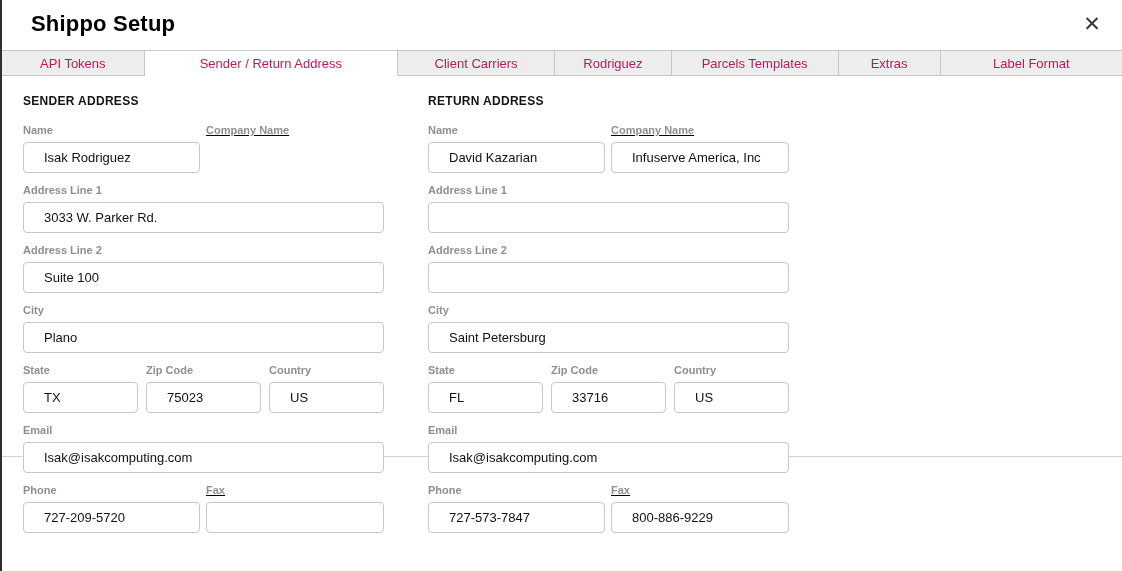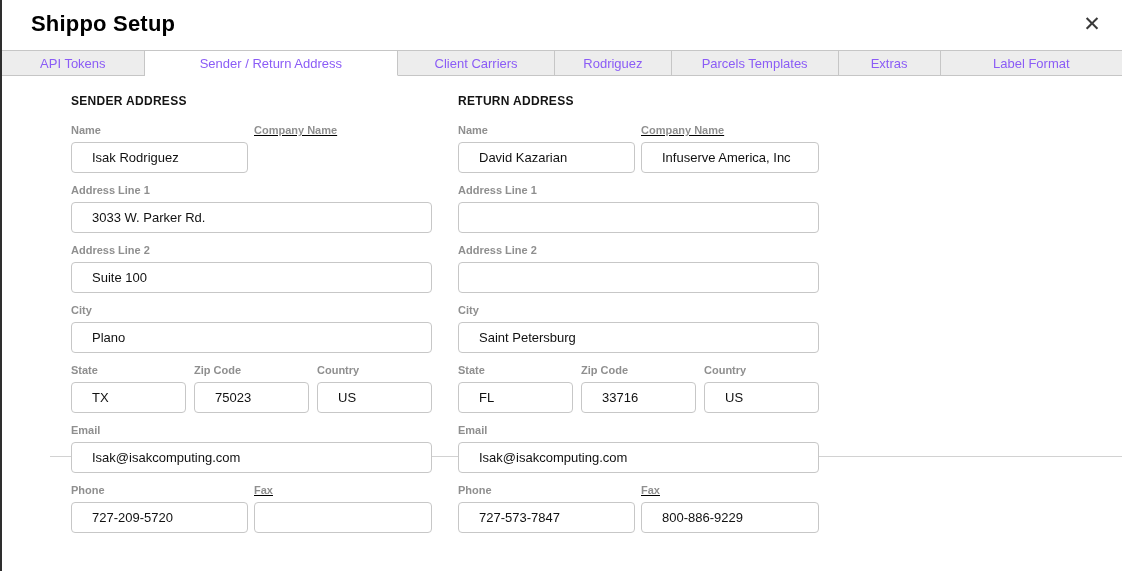--- a/index.html
+++ b/index.html
@@ -29,39 +29,38 @@
     font-weight: normal;
   }
   
   .tabbar { display: flex; height: 26px; background: #fff; }
   .tab {
     background: #ededed;
     border-top: 1px solid #c6c6c6;
     border-bottom: 1px solid #c6c6c6;
     border-right: 1px solid #c6c6c6;
     display: flex; align-items: center; justify-content: center;
-    font-size: 13px; color: #8b5cf6;
+    font-size: 13px; color: #be185d;
     cursor: pointer; white-space: nowrap;
   }
   .tab:nth-child(1){ width:147px; }
   .tab:nth-child(2){ width:261px; }
   .tab:nth-child(3){ width:162px; }
   .tab:nth-child(4){ width:120px; }
   .tab:nth-child(5){ width:172px;text-align:right; }
   .tab:nth-child(6){ width:105px; }
   .tab:nth-child(7){ width:187px; border-right:none; }
   .tab.active { background: #fff; border-bottom-color: #fff; }
   
   .content {
     height: 381px;
     padding: 17px 0 0 21px;
     border-bottom: 1px solid #d2d2d2;
-    display: flex; gap: 26px;
+    display: flex; gap: 44px;
     background: #fff;
-    margin-left: 48px;
   }
   .col { width: 361px; flex: 0 0 361px; }
   .section-heading {
     font-size: 12px; font-weight: bold; color: #141414;
     letter-spacing: 0.3px; margin-bottom: 16px; margin-top: 1px;
   }
   .row { display: flex; gap: 6px; margin-bottom: 11px; }
   .row.thirds { gap: 8px; }
   .field { display: block; }
   .w-full  { width: 361px; }

